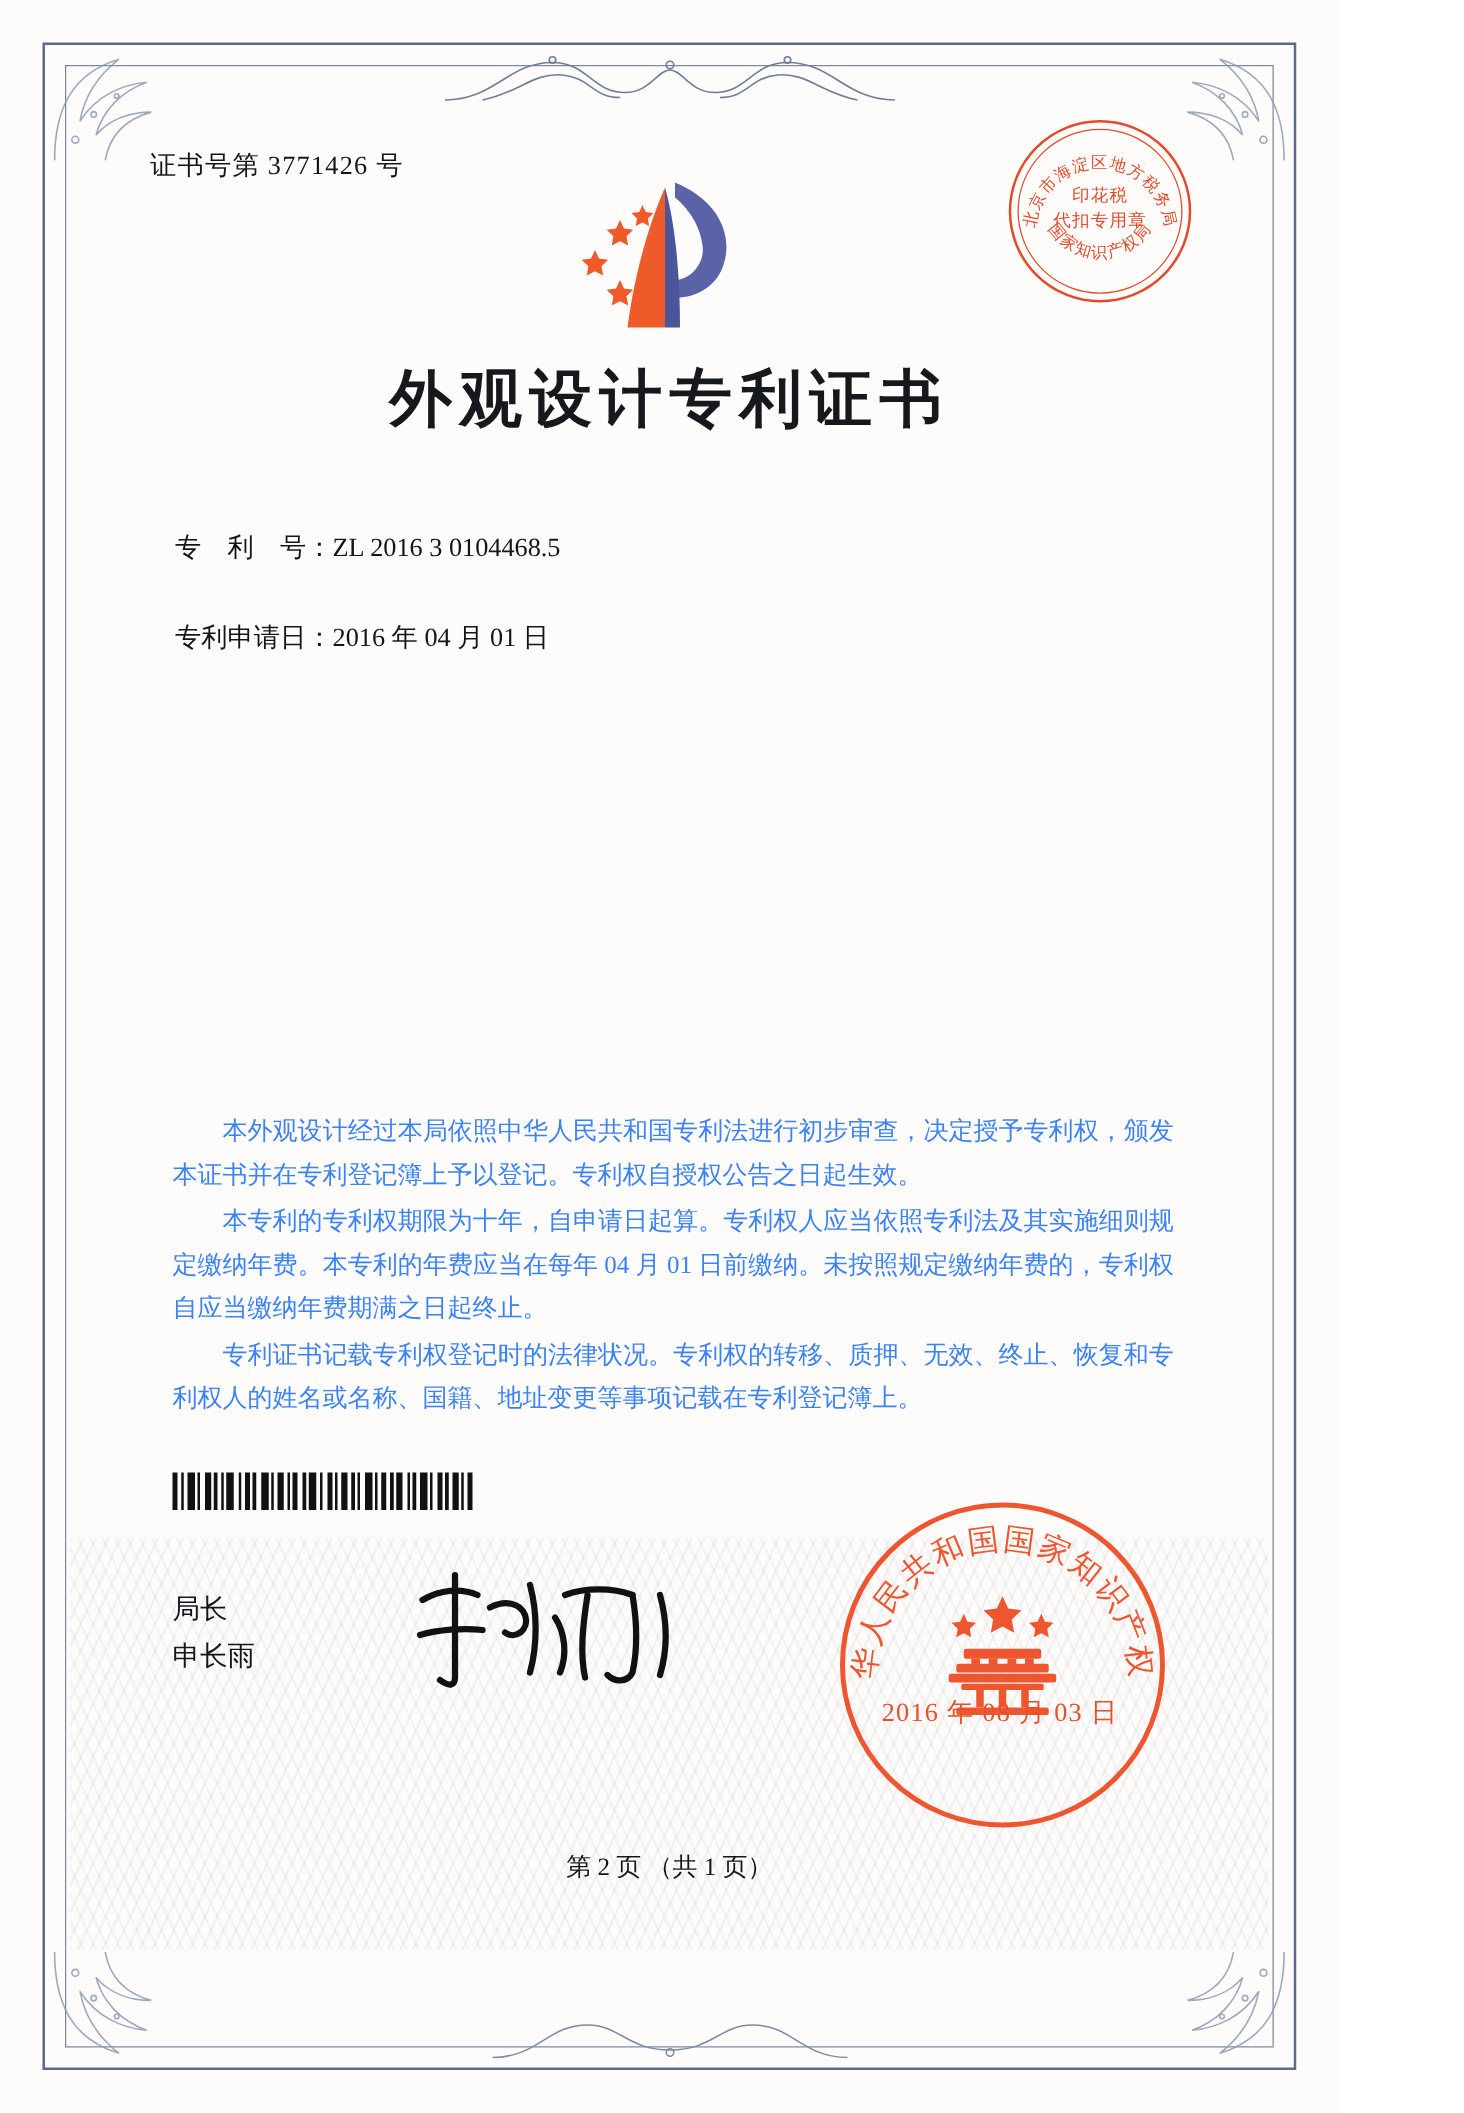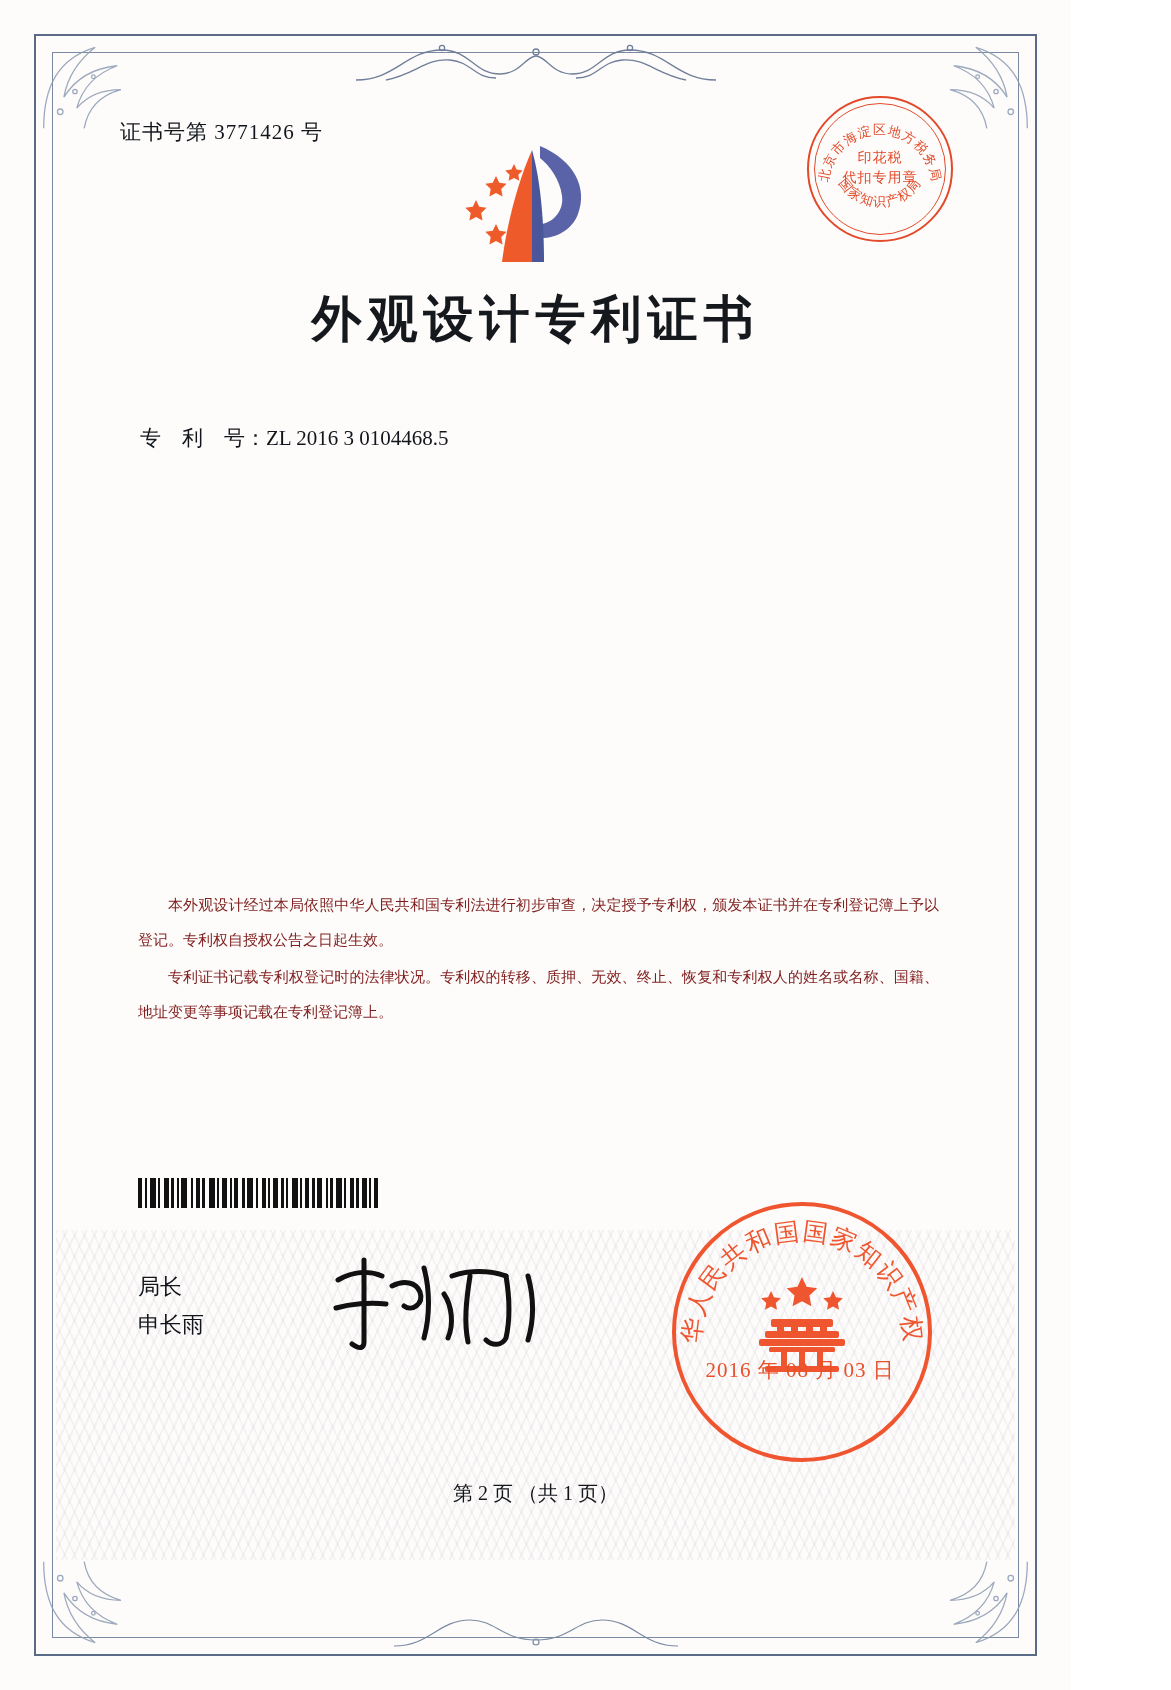--- a/index.html
+++ b/index.html
@@ -163,23 +163,23 @@
     display: inline-block;
     color: #12161c;
   }
 
   
   .paras {
     position: absolute;
     left: 138px;
     right: 132px;
     top: 888px;
-    font-size: 15px;
+    font-size: 20px;
     line-height: 35px;
-    color: #7f1d1d;
+    color: #3b82f6;
     text-align: justify;
   }
   .paras p {
     margin: 0 0 2px 0;
     text-indent: 2em;
   }
 
   
   .barcode {
     position: absolute;
@@ -362,24 +362,28 @@
     <div class="center-text">
       <div>印花税</div>
       <div>代扣专用章</div>
     </div>
   </div>
 
   <div class="fields">
     <div class="field-row">
       <span class="field-label">专　利　号：</span><span class="field-value">ZL 2016 3 0104468.5</span>
     </div>
+    <div class="field-row">
+      <span class="field-label">专利申请日：</span><span class="field-value">2016 年 04 月 01 日</span>
+    </div>
   </div>
 
   <div class="paras">
     <p>本外观设计经过本局依照中华人民共和国专利法进行初步审查，决定授予专利权，颁发本证书并在专利登记簿上予以登记。专利权自授权公告之日起生效。</p>
+    <p>本专利的专利权期限为十年，自申请日起算。专利权人应当依照专利法及其实施细则规定缴纳年费。本专利的年费应当在每年 04 月 01 日前缴纳。未按照规定缴纳年费的，专利权自应当缴纳年费期满之日起终止。</p>
     <p>专利证书记载专利权登记时的法律状况。专利权的转移、质押、无效、终止、恢复和专利权人的姓名或名称、国籍、地址变更等事项记载在专利登记簿上。</p>
   </div>
 
   <div class="barcode">
     <i style="width:4px"></i>
       <i style="width:3px;background:transparent"></i>
     <i style="width:2px"></i>
       <i style="width:3px;background:transparent"></i>
     <i style="width:6px"></i>
       <i style="width:2px;background:transparent"></i>

